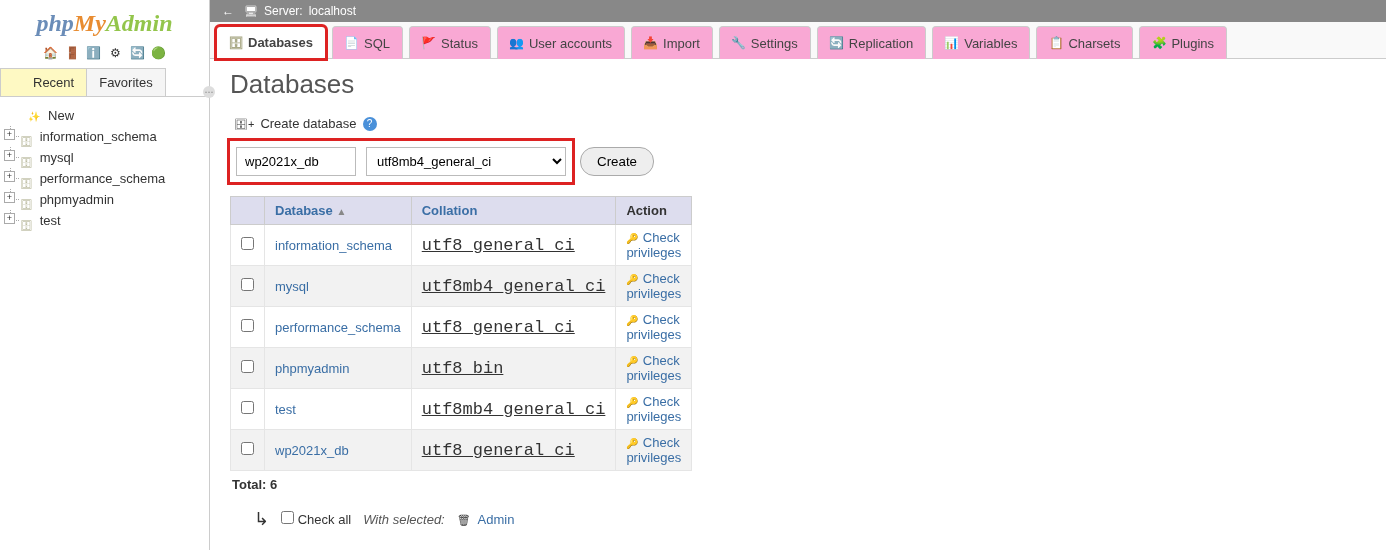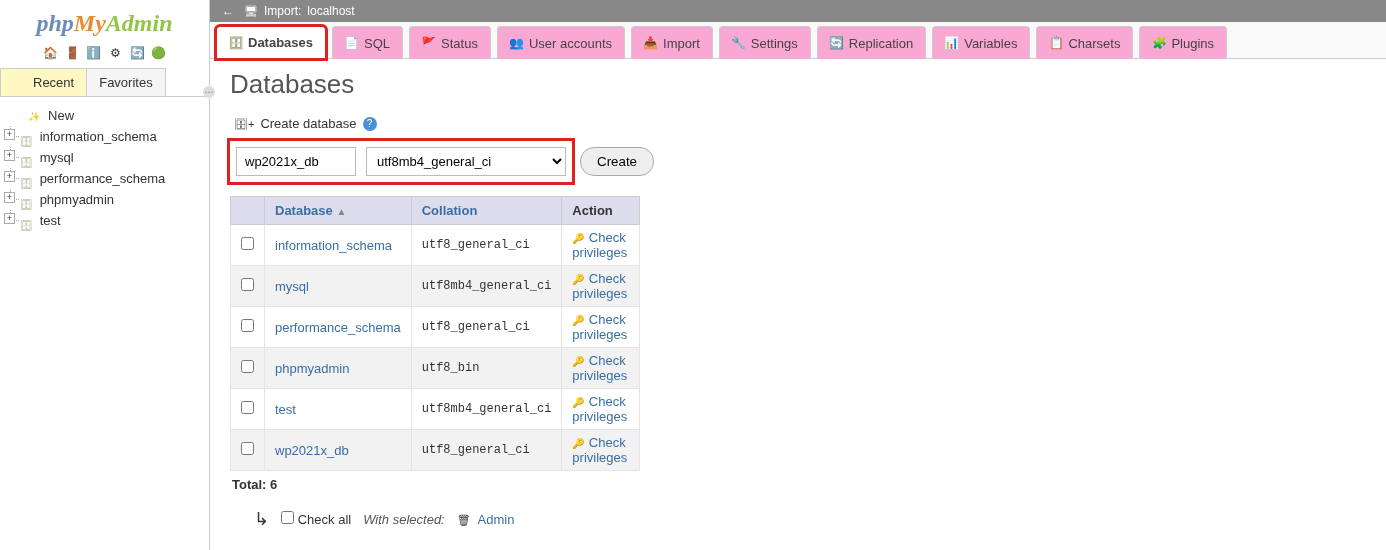--- a/index.html
+++ b/index.html
@@ -69,21 +69,21 @@
 .create-btn-wrap { margin-left: 8px; }
 
 
 table.db-table { border-collapse: collapse; width: 410px; border-radius: 30px; }
 table.db-table th { text-align: left; padding: 6px 10px; background: #dde; border: 1px solid #ccc; font-weight: bold; }
 table.db-table th .sort { color: #888; font-size: 10px; }
 table.db-table td { padding: 5px 10px; border: 1px solid #e5e5e5; }
 table.db-table tr:nth-child(even) td { background: #f2f2f2; }
 .th-link { color: #3a6ea5; cursor: pointer; }
 .db-name { color: #3a6ea5; cursor: pointer; }
-.collation { font-family: "Courier New", monospace; font-size: 12px; }
+.collation { font-family: "Courier New", monospace; font-size: 17px; text-decoration: underline; }
 .priv-icon::before { content: "🔑"; font-size: 10px; margin-right: 4px; }
 .priv-link { color: #3a6ea5; cursor: pointer; }
 .totals { padding: 6px 2px; font-weight: bold; }
 
 .bulk-row { display: flex; align-items: center; gap: 12px; padding: 10px 0 10px 24px; }
 .arrow-up { font-size: 18px; }
 .with-selected { color: #555; font-style: italic; }
 .drop-icon::before { content: "🗑"; font-size: 11px; margin-right: 4px; }
 .drop-link { color: #3a6ea5; cursor: pointer; }
 </style>
@@ -141,21 +141,21 @@
         <span class="tree-db-icon"></span>
         <span class="tree-link">test</span>
       </div>
     </div>
   </aside>
 
   <main class="main">
     <div class="server-bar">
       <span class="back-arrow">←</span>
       <span class="server-icon"></span>
-      <span>Import:</span>
+      <span>Server:</span>
       <span>localhost</span>
     </div>
 
     <div class="tabs">
       <div class="tab active highlighted">
         <span class="tab-icon ticon-db"></span>
         <span class="tab-label">Databases</span>
       </div>
       <div class="tab">
         <span class="tab-icon ticon-sql"></span>

